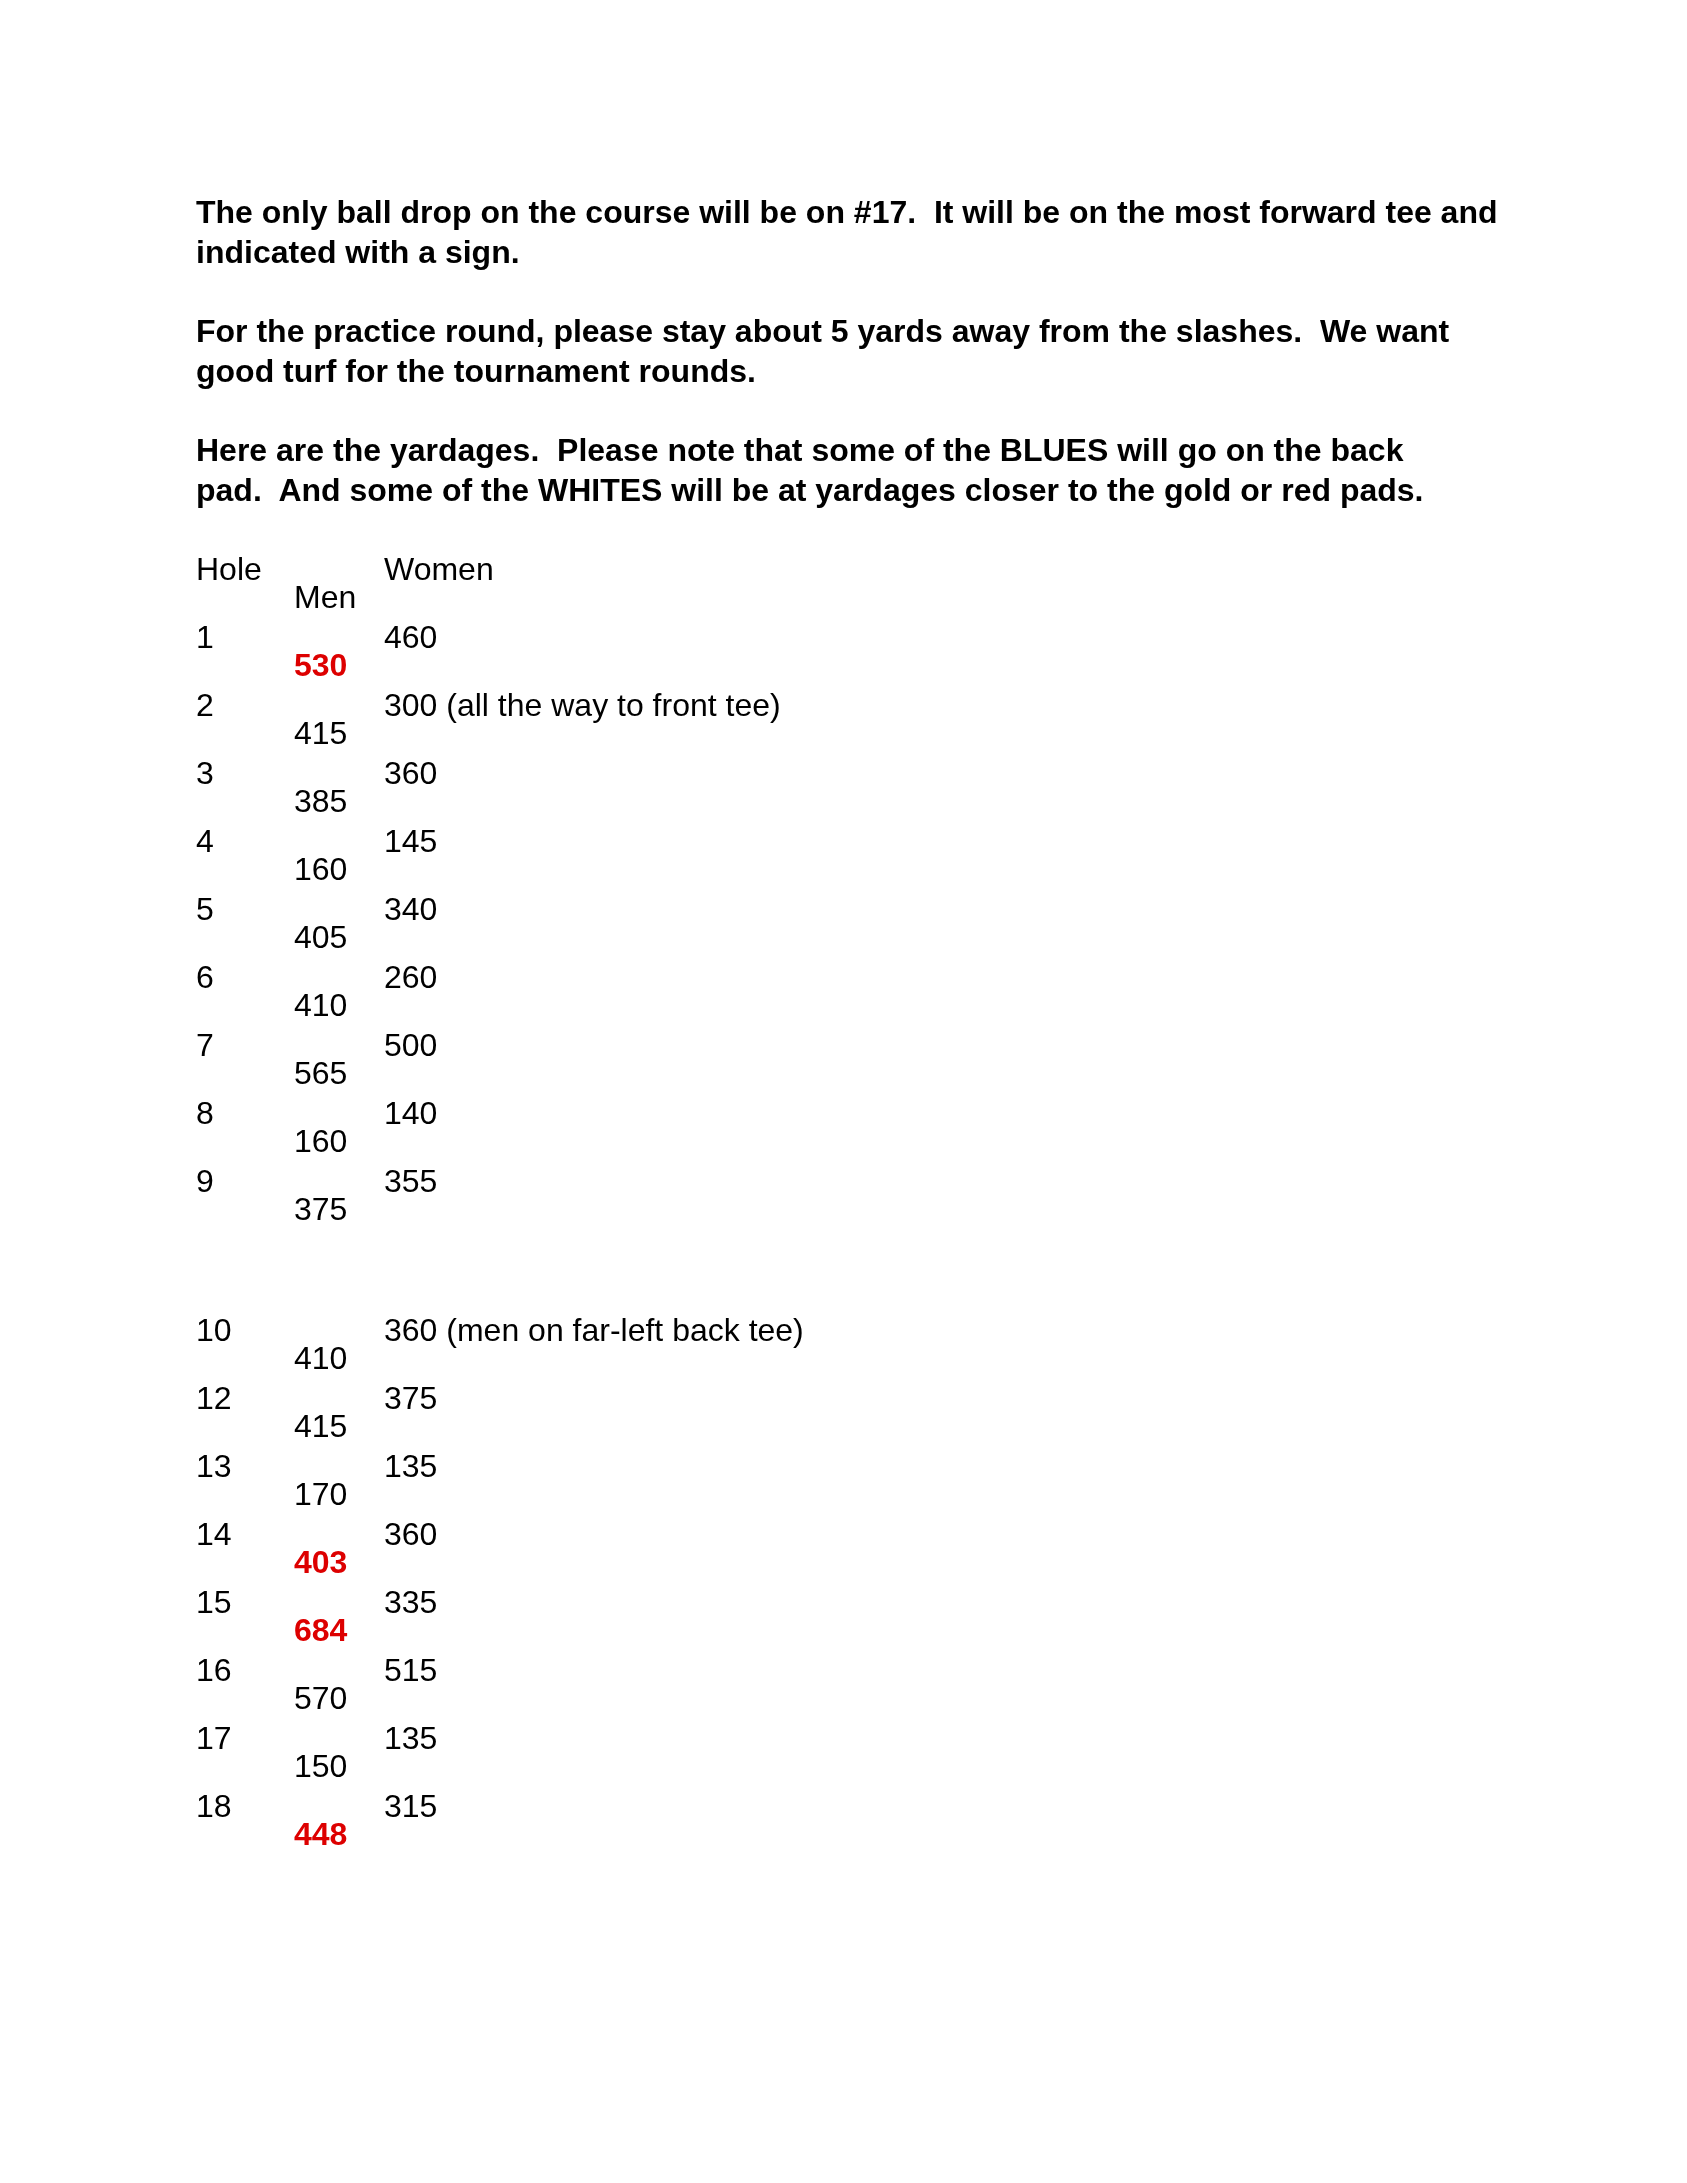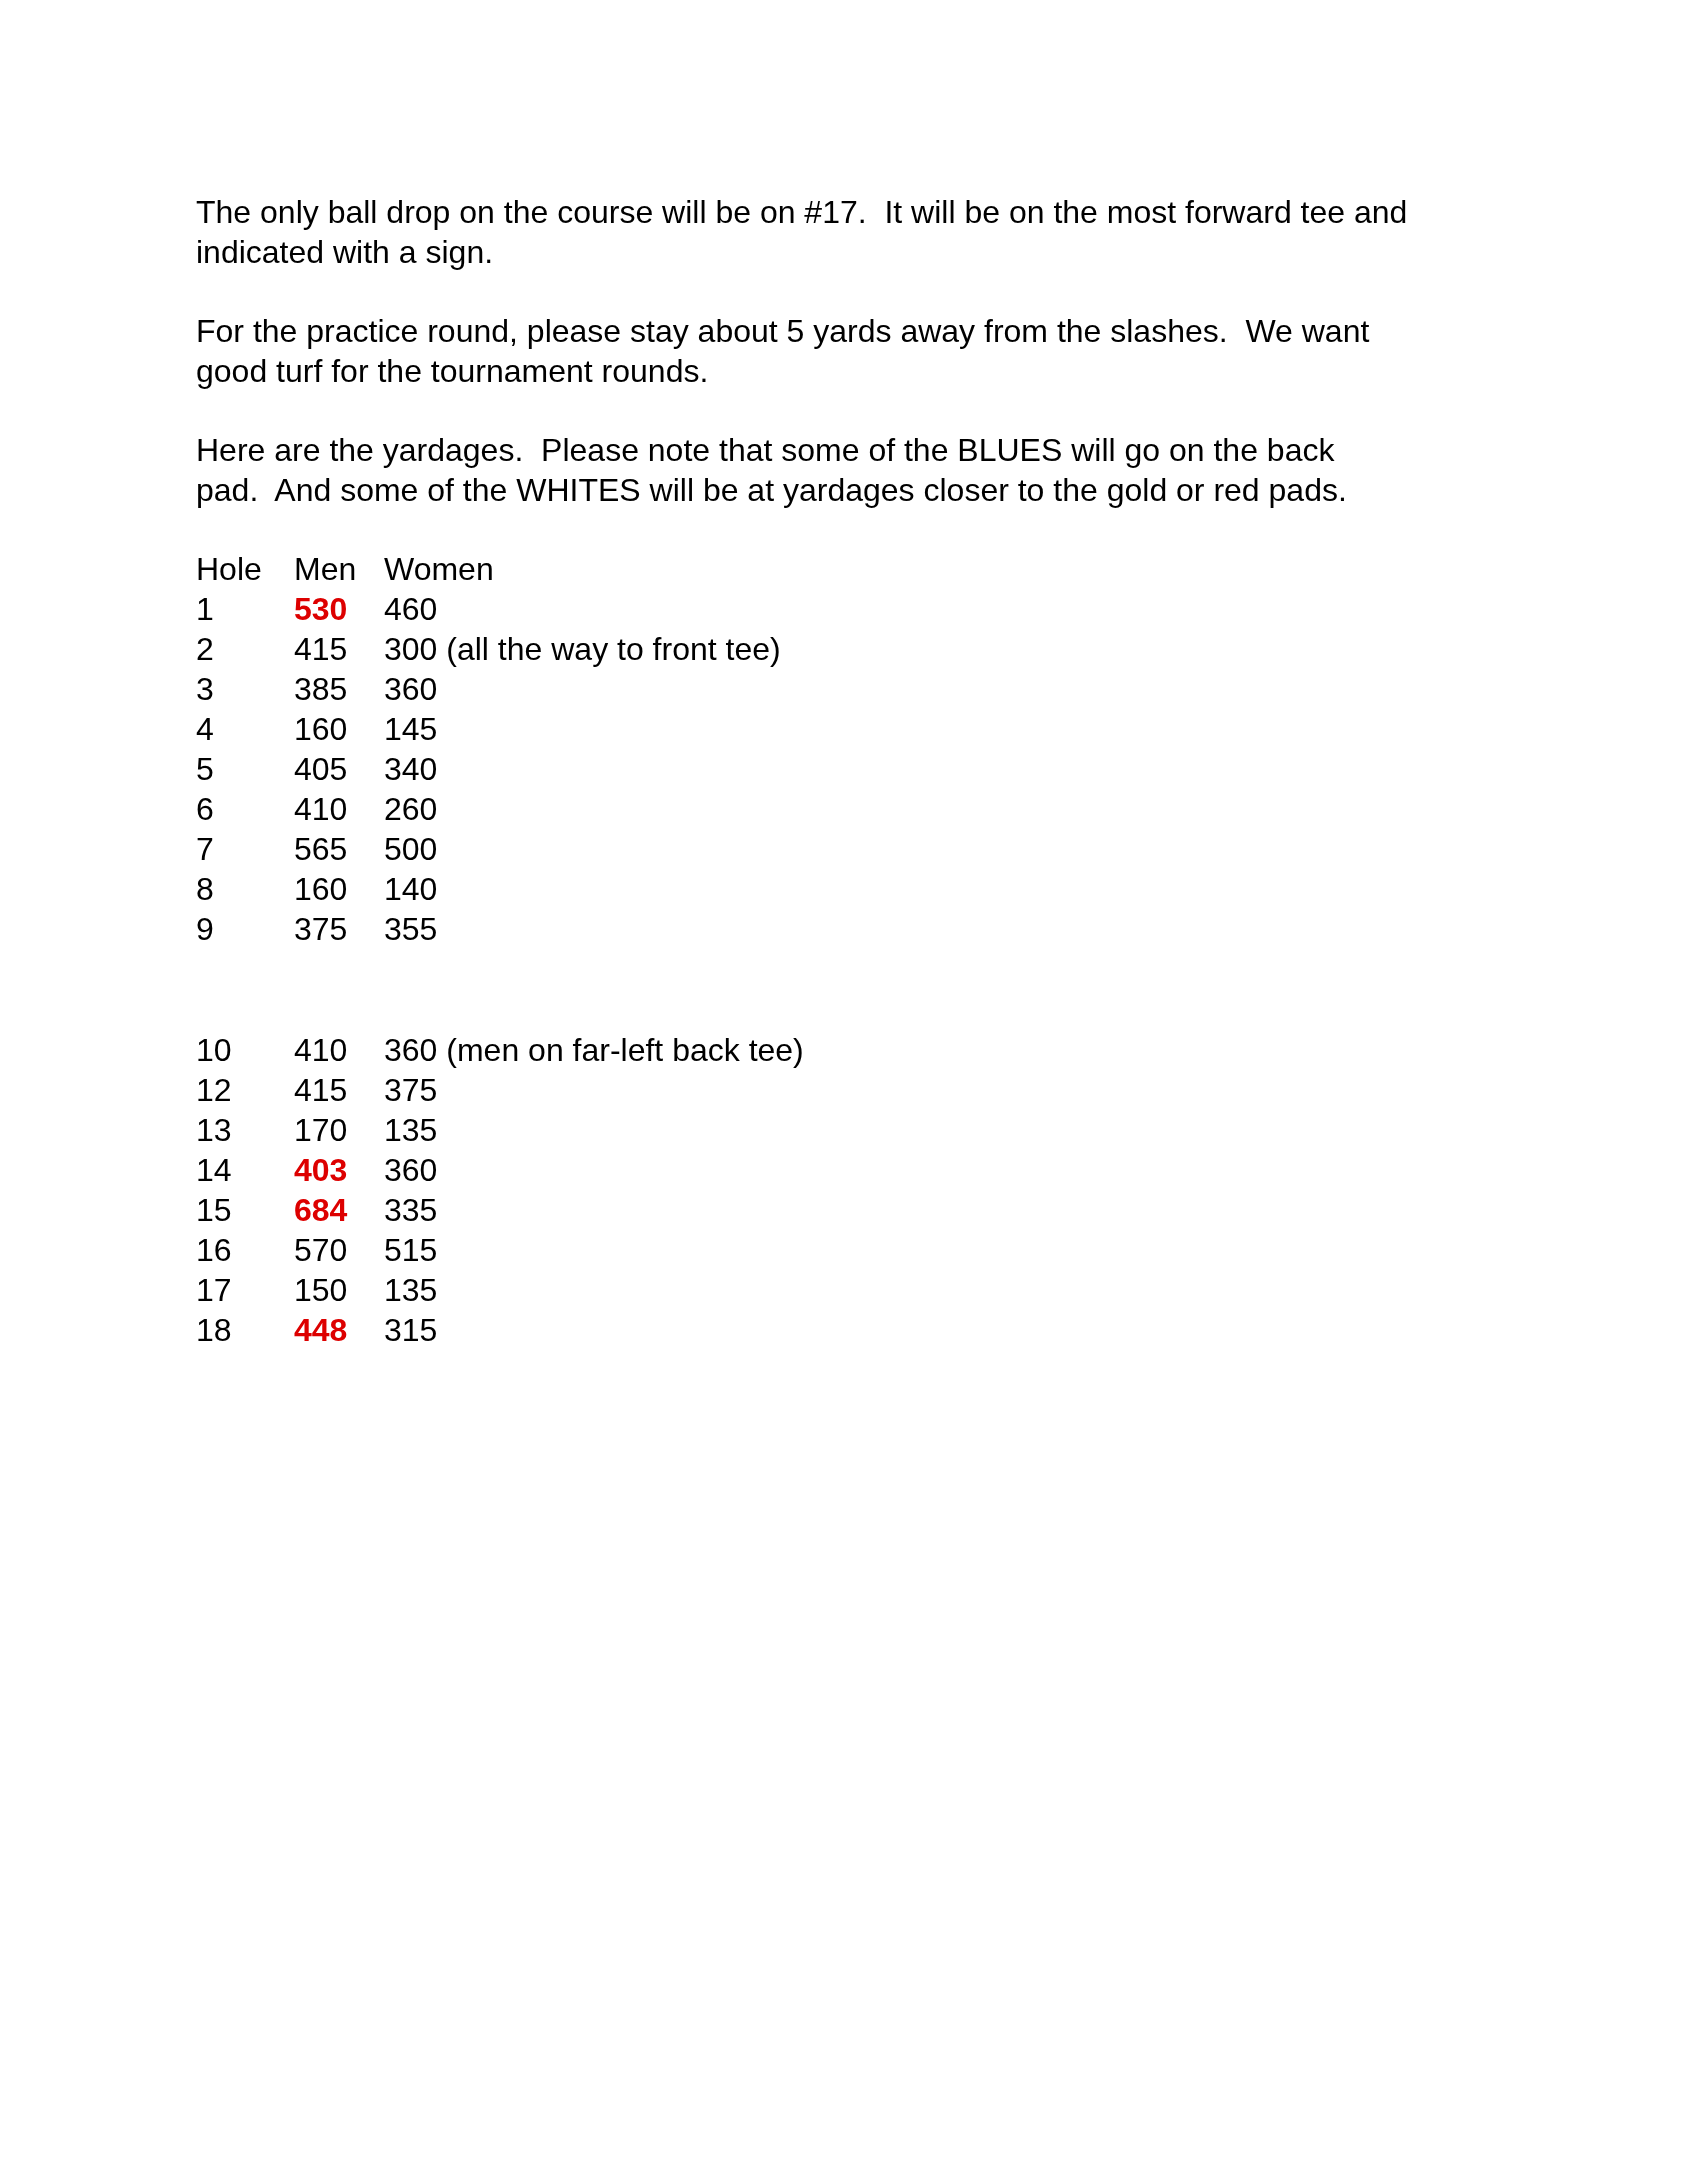--- a/index.html
+++ b/index.html
@@ -19,36 +19,38 @@
     width: 1687px;
     height: 2183px;
     padding: 192px 135px 0 196px;
   }
   .para {
     white-space: pre-wrap;
     font-size: 32px;
     line-height: 40px;
     margin: 0 0 39px 0;
     width: 1367px;
+    font-weight: bold;
   }
   .yardage-table {
     font-size: 32px;
     line-height: 40px;
   }
   .trow {
     display: flex;
     align-items: flex-start;
   }
   .c-hole {
     flex: 0 0 98px;
     width: 98px;
   }
   .c-men {
     flex: 0 0 90px;
     width: 90px;
+    margin-top: 28px;
   }
   .c-women {
     white-space: pre;
   }
   .red {
     color: var(--accent, #dd0000);
     font-weight: bold;
   }
   .nine-gap {
     height: 81px;

